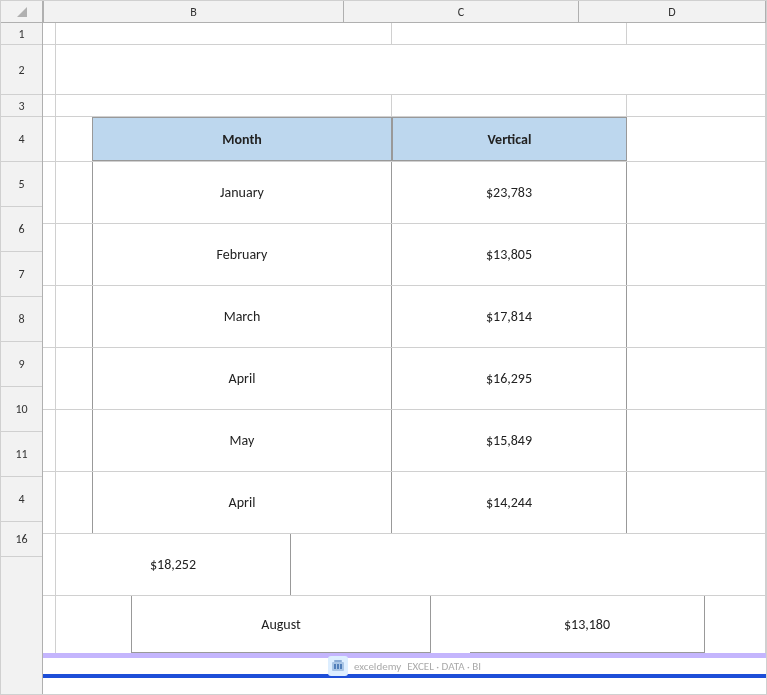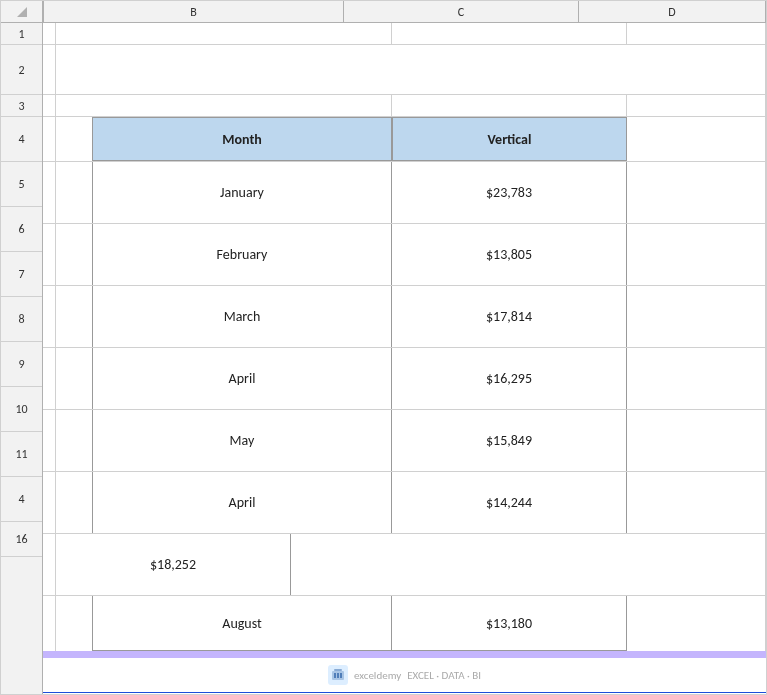--- a/index.html
+++ b/index.html
@@ -129,37 +129,38 @@
       border-right: 1px solid #999;
     }
 
     .data-cell-right {
       justify-content: center;
       border-right: 1px solid #999;
     }
 
     
     .last-data-row {
-      border-bottom: 7px solid #c4b5fd;
+      border-bottom: 5px solid #c4b5fd;
+      gap: 39px;
     }
 
     
     .row-h-empty { height: 22px; }
     .row-h-title { height: 50px; }
     .row-h-space { height: 22px; }
     .row-h-header { height: 45px; }
     .row-h-data { height: 62px; }
 
     
     .watermark-row {
-      height: 35px;
-      display: flex;
-      align-items: center;
-      justify-content: center;
-      border-bottom: 1px solid #1d4ed8;
+      height: 20px;
+      display: flex;
+      align-items: center;
+      justify-content: center;
+      border-bottom: 4px solid #1d4ed8;
     }
 
     .watermark {
       display: flex;
       align-items: center;
       gap: 6px;
       color: #aaa;
       font-size: 11px;
     }
 

